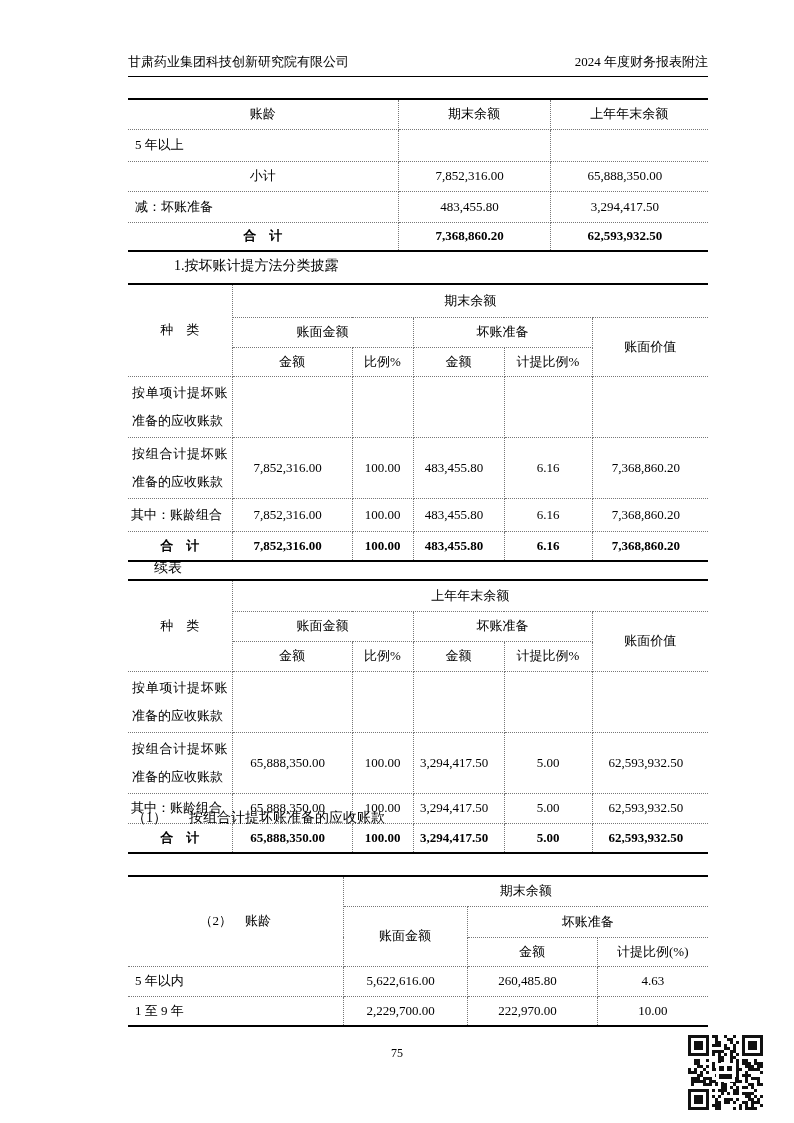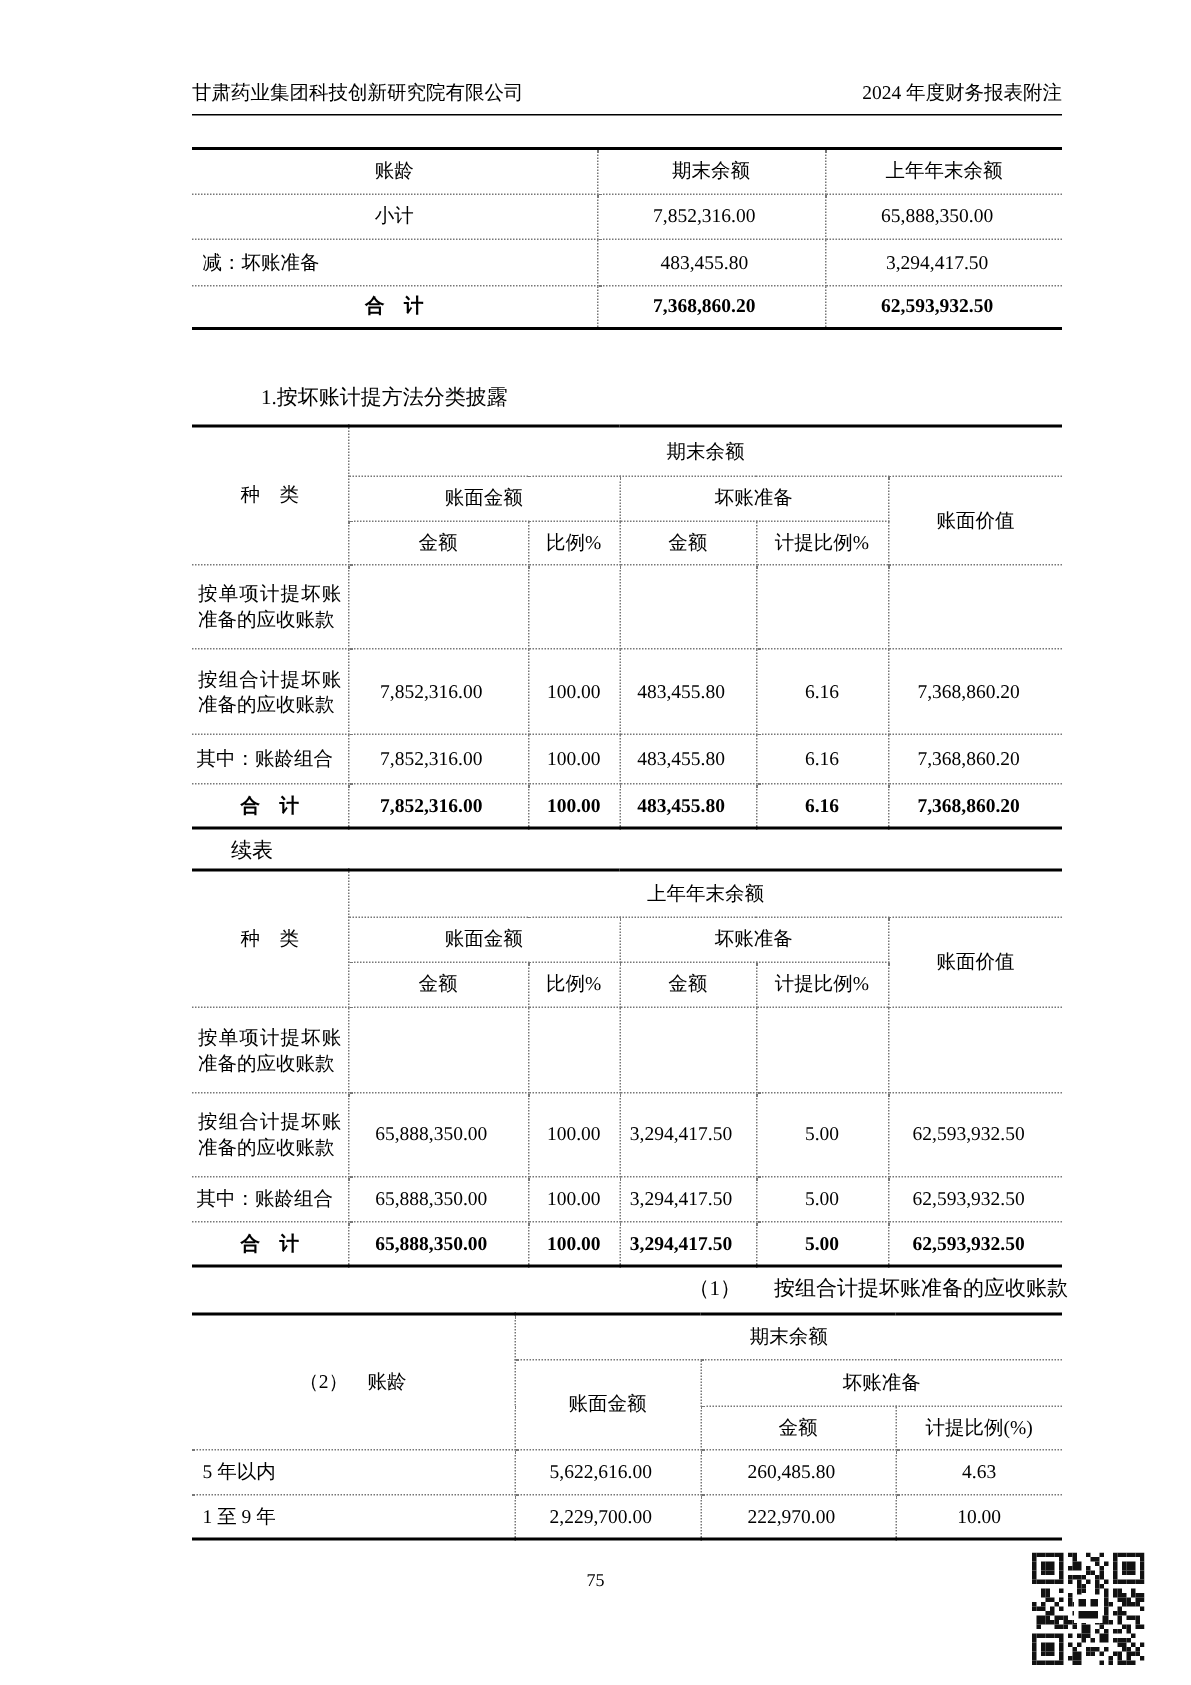--- a/index.html
+++ b/index.html
@@ -15,21 +15,21 @@
   table.fin{border-collapse:collapse;table-layout:fixed;width:580px;
             border-top:2px solid #000;border-bottom:2px solid #000;font-size:13px;}
   .fin th,.fin td{border:1px dotted #777;font-weight:normal;vertical-align:middle;
                   padding:0;overflow:hidden;}
   .fin tr>*:first-child{border-left:none;}
   .fin tr>*:last-child{border-right:none;}
   .fin th{text-align:center;}
   .num{text-align:center;padding-right:9px !important;}
   .ctr{text-align:center;}
   .lbl{text-align:left;padding-left:7px !important;padding-right:4px !important;}
-  .jst{text-align:justify;padding:2px 4px !important;line-height:17px;margin-left:15px;}
+  .jst{text-align:justify;padding:2px 4px !important;line-height:28px;margin-left:15px;}
   tr.bold td{font-weight:bold;}
 
   .heading{font-size:14px;line-height:17px;}
   .h2-indent{padding-left:46px;}
   .cont-indent{padding-left:26px;}
   .note{padding-left:4px;}
   .note-text{margin-left:22px;}
 
   .page-num{position:absolute;left:0;top:1046px;width:794px;text-align:center;font-size:12px;}
   .qr{position:absolute;left:688px;top:1035px;width:75px;height:75px;}
@@ -48,20 +48,25 @@
     <colgroup>
         <col style="width:270px">
         <col style="width:152px">
         <col style="width:158px">
       </colgroup>
     <tbody>
         <tr style="height:30px">
       <th>账龄</th>
       <th>期末余额</th>
       <th>上年年末余额</th>
+    </tr>
+    <tr style="height:32px">
+      <td class="lbl">5 年以上</td>
+      <td class="num"></td>
+      <td class="num"></td>
     </tr>
     <tr style="height:30px">
       <td class="ctr">小计</td>
       <td class="num">7,852,316.00</td>
       <td class="num">65,888,350.00</td>
     </tr>
     <tr style="height:31px">
       <td class="lbl">减：坏账准备</td>
       <td class="num">483,455.80</td>
       <td class="num">3,294,417.50</td>
@@ -191,21 +196,21 @@
       <td class="ctr">合　计</td>
       <td class="num">65,888,350.00</td>
       <td class="ctr">100.00</td>
       <td class="num">3,294,417.50</td>
       <td class="ctr">5.00</td>
       <td class="num">62,593,932.50</td>
     </tr>
   </tbody>
     </table>
 
-  <div class="abs heading note" style="top:851px;text-align:right;">
+  <div class="abs heading note" style="top:809px;">
     <span>（1）</span><span class="note-text">按组合计提坏账准备的应收账款</span>
   </div>
 
   <table class="fin abs" style="top:875px;">
     <colgroup>
         <col style="width:215px">
         <col style="width:124px">
         <col style="width:130px">
         <col style="width:111px">
       </colgroup>

